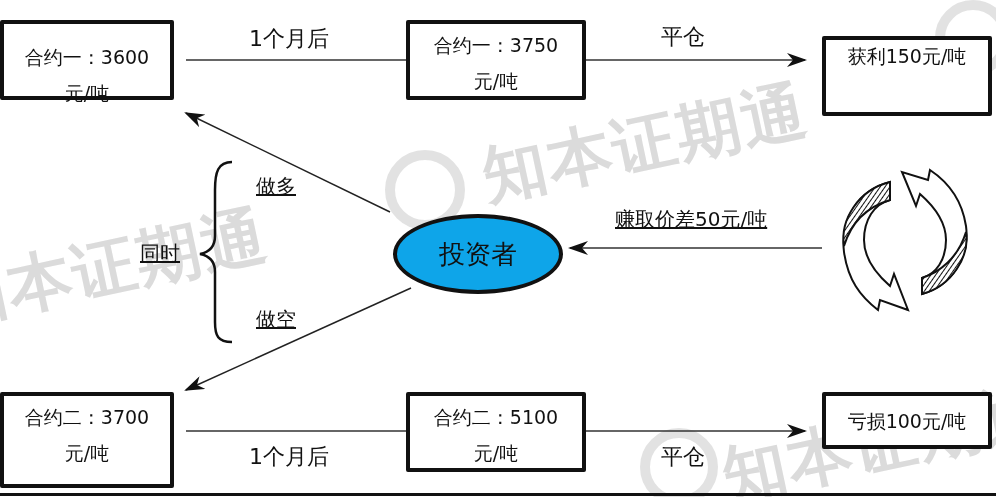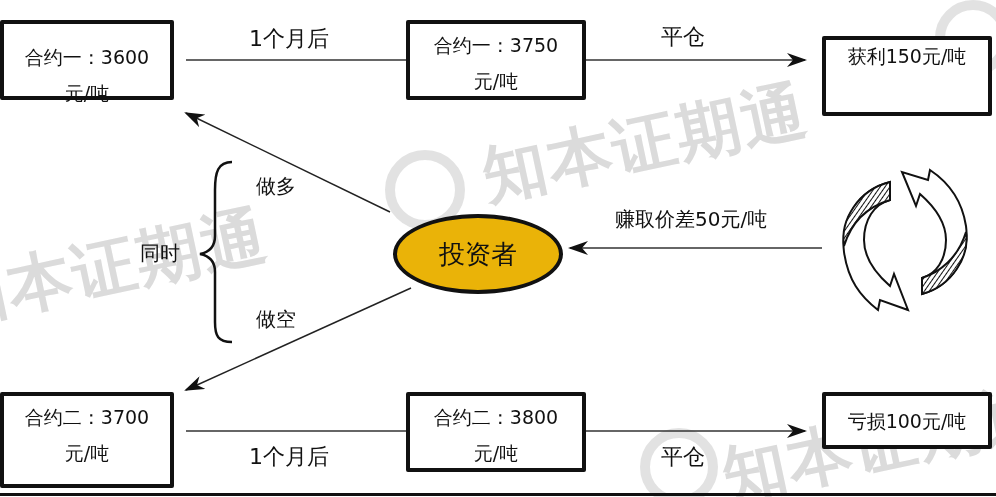--- a/index.html
+++ b/index.html
@@ -1,23 +1,23 @@
 <!DOCTYPE html>
 <html><head>
 <meta charset="utf-8">
 <style>
   html,body{margin:0;padding:0;background:#fff;}
   body{width:996px;height:497px;position:relative;overflow:hidden;font-family:"DejaVu Sans","Liberation Sans",sans-serif;color:#111;}
   .box{position:absolute;border:4px solid #111;border-radius:2px;background:#fff;box-sizing:border-box;text-align:center;font-size:19px;line-height:36px;z-index:3;}
   .lbl{position:absolute;font-size:22px;white-space:nowrap;z-index:3;}
-  .lbl-sm{font-size:20px;}
+  .lbl-sm{font-size:20px;text-decoration:underline;}
   svg.lines{position:absolute;left:0;top:0;z-index:2;}
   .wm{position:absolute;color:#cfcfcf;font-weight:bold;font-size:64px;white-space:nowrap;z-index:1;opacity:.75;letter-spacing:2px;}
   .wm-logo{position:absolute;border:10px solid #d8d8d8;border-radius:50%;z-index:1;opacity:.75;}
-  .ellipse{position:absolute;left:393px;top:214px;width:170px;height:80px;border:4px solid #111;border-radius:50%;box-sizing:border-box;background:#eab308;display:flex;align-items:center;justify-content:center;font-size:26px;z-index:3;}
+  .ellipse{position:absolute;left:393px;top:214px;width:170px;height:80px;border:4px solid #111;border-radius:50%;box-sizing:border-box;background:#0ea5e9;display:flex;align-items:center;justify-content:center;font-size:26px;z-index:3;}
 </style>
 </head>
 <body>
 
 <div class="wm" style="left:480px;top:100px;transform:rotate(-12deg);">知本证期通</div>
 <div class="wm-logo" style="left:385px;top:150px;width:60px;height:60px;"></div>
 <div class="wm" style="left:-60px;top:225px;transform:rotate(-12deg);">知本证期通</div>
 <div class="wm" style="left:720px;top:400px;transform:rotate(-12deg);">知本证期通</div>
 <div class="wm-logo" style="left:640px;top:428px;width:58px;height:58px;"></div>
 <div class="wm-logo" style="left:935px;top:0px;width:56px;height:56px;"></div>
@@ -79,21 +79,21 @@
   <path d="M92,134 C122,126 140,96 136,66 C132,40 118,22 100,10 L98,20 L72,12 L86,46 L90,34 C106,48 116,64 116,80 C116,100 106,114 92,118 Z" fill="#fff" stroke="#111" stroke-width="2"></path>
   <path d="M92,134 C122,126 140,96 136,72 C128,98 110,112 92,118 Z" fill="url(#hatch)" stroke="#111" stroke-width="2"></path>
 </svg>
 
 <div class="box" style="left:0;top:392px;width:174px;height:96px;padding-top:3px;">
   <div>合约二：3700</div>
   <div>元/吨</div>
 </div>
 <div class="lbl" style="left:249px;top:442px;">1个月后</div>
 <div class="box" style="left:406px;top:392px;width:180px;height:80px;padding-top:3px;">
-  <div>合约二：3800</div>
+  <div>合约二：5100</div>
   <div>元/吨</div>
 </div>
 <div class="lbl" style="left:661px;top:442px;">平仓</div>
 <div class="box" style="left:822px;top:392px;width:170px;height:57px;padding-top:11px;line-height:28px;text-align:center;">
   <div>亏损100元/吨</div>
 </div>
 
 <div style="position:absolute;left:0;top:493px;width:996px;height:3px;background:#111;z-index:3;"></div>
 
 </body></html>

